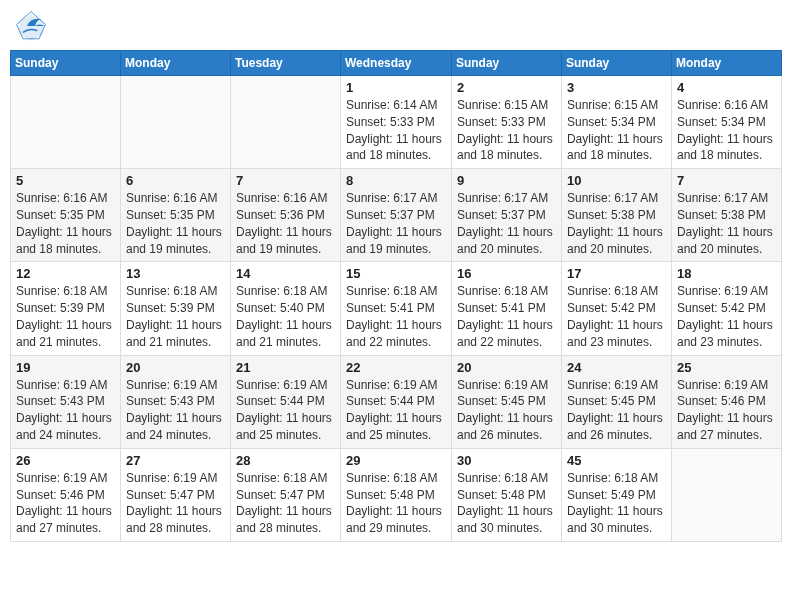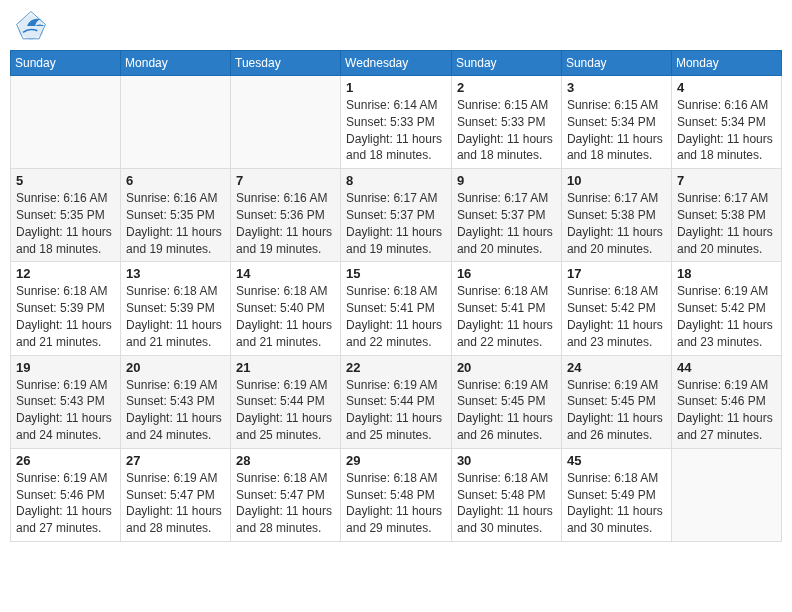--- a/index.html
+++ b/index.html
@@ -41,21 +41,21 @@
       border-collapse: collapse;
       border: 1px solid #ccc;
     }
     .calendar th {
       background: #2a7cc7;
       color: #fff;
       font-size: 12px;
       padding: 5px 4px;
       text-align: left;
       border: 1px solid #1a6ab0;
-      font-weight: normal;
+      font-weight: bold;
     }
     .calendar td {
       vertical-align: top;
       padding: 4px 5px;
       border: 1px solid #ddd;
       font-size: 10.5px;
       color: #333;
       width: 113px;
       height: 80px;
     }
@@ -286,21 +286,21 @@
 and 26 minutes.</div>
         </td>
         <td>
           <span class="day-num">24</span>
           <div class="day-info" style="white-space: pre-line;">Sunrise: 6:19 AM
 Sunset: 5:45 PM
 Daylight: 11 hours
 and 26 minutes.</div>
         </td>
         <td>
-          <span class="day-num">44</span>
+          <span class="day-num">25</span>
           <div class="day-info" style="white-space: pre-line;">Sunrise: 6:19 AM
 Sunset: 5:46 PM
 Daylight: 11 hours
 and 27 minutes.</div>
         </td>
       </tr>
       <tr>
         <td>
           <span class="day-num">26</span>
           <div class="day-info" style="white-space: pre-line;">Sunrise: 6:19 AM

